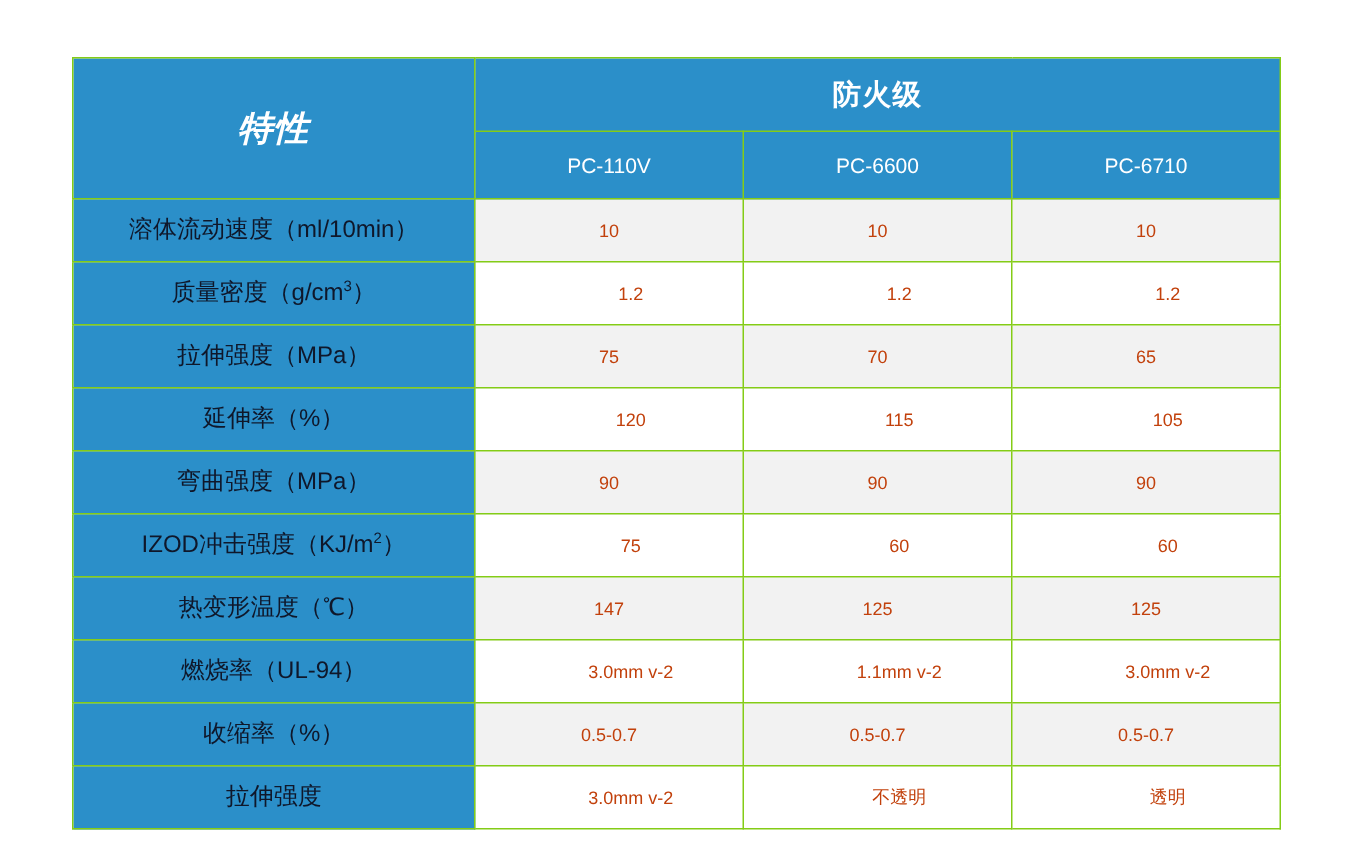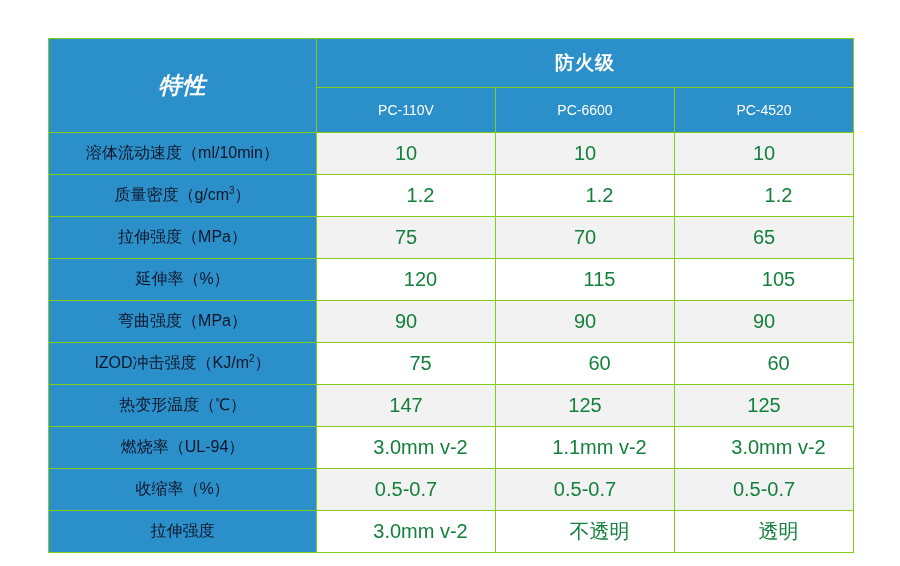--- a/index.html
+++ b/index.html
@@ -67,22 +67,22 @@
     color: #0f172a;
     text-align: center;
     vertical-align: middle;
     font-size: 16px;
     height: 41px;
     padding: 0 6px;
   }
   .cell {
     text-align: center;
     vertical-align: middle;
-    font-size: 20px;
-    color: #15803d;
+    font-size: 12px;
+    color: #c2410c;
     height: 41px;
   }
   .cell.odd { background: #f2f2f2; }
   .cell.even { background: #ffffff; padding-left: 29px; }
   .hdr-top-row td { height: 48px; }
   .hdr-left-cell { height: 92px; }
   sup { font-size: 10px; vertical-align: super; line-height: 0; }
 </style>
 </head>
 <body>
@@ -97,21 +97,21 @@
           <col class="c3">
       </colgroup>
       <tbody>
         <tr class="hdr-top-row">
           <td class="hdr-blue hdr-title hdr-left-cell" rowspan="2">特性</td>
           <td class="hdr-blue" colspan="3">防火级</td>
         </tr>
         <tr>
           <td class="hdr-sub">PC-110V</td>
           <td class="hdr-sub">PC-6600</td>
-          <td class="hdr-sub">PC-4520</td>
+          <td class="hdr-sub">PC-6710</td>
         </tr>
 
         <tr>
           <td class="row-label">溶体流动速度（ml/10min）</td>
           <td class="cell odd">10</td>
           <td class="cell odd">10</td>
           <td class="cell odd">10</td>
         </tr>
         <tr>
           <td class="row-label">质量密度（g/cm<sup>3</sup>）</td>

